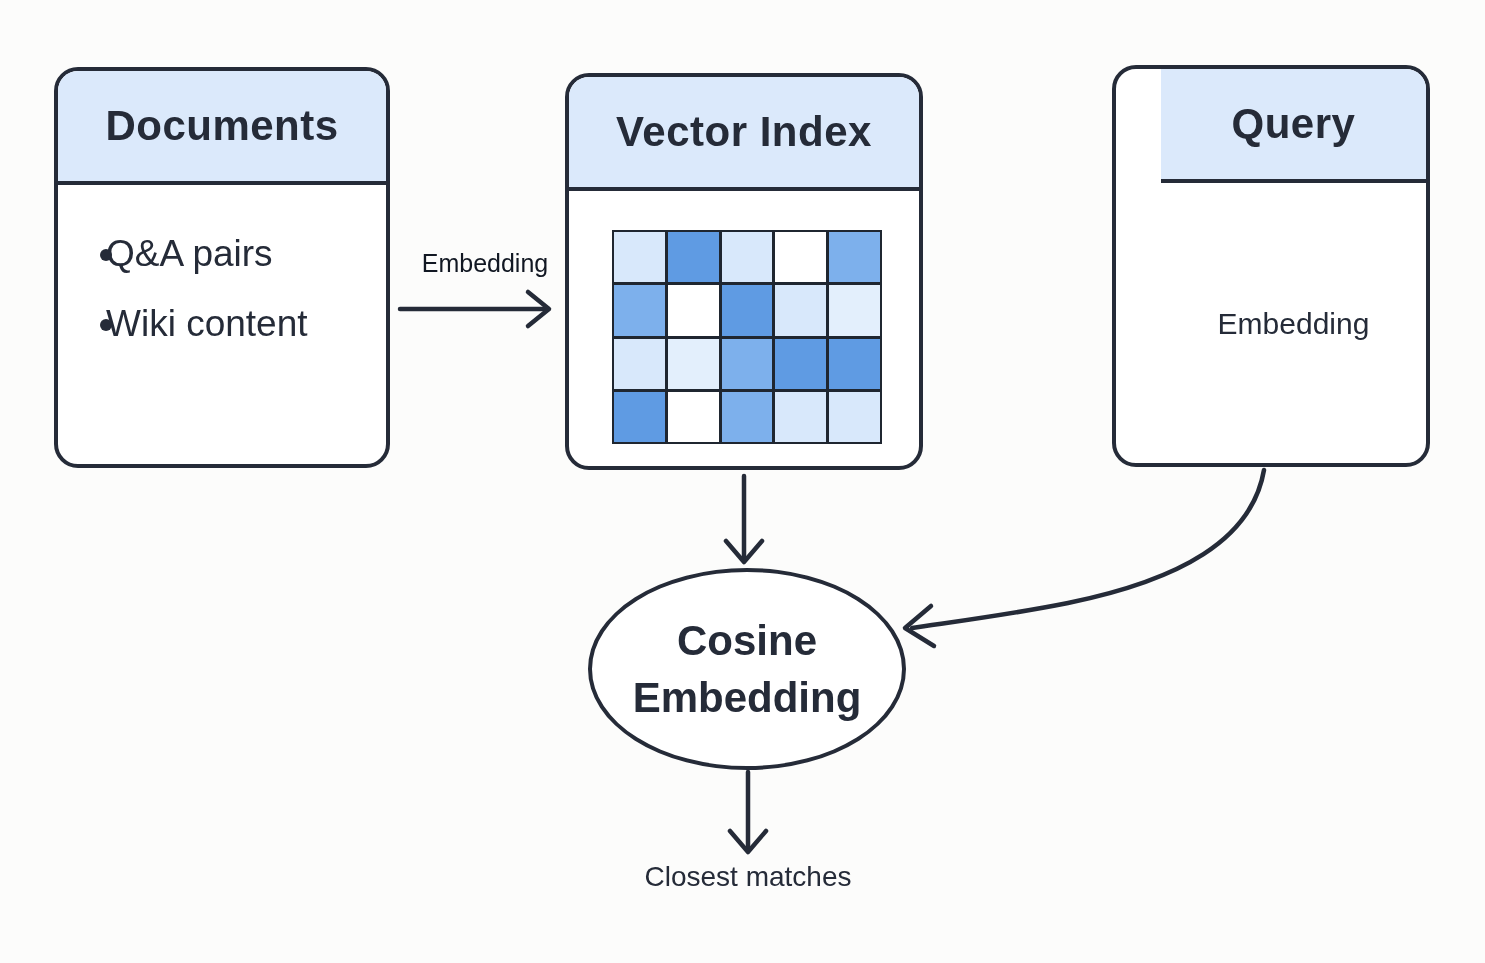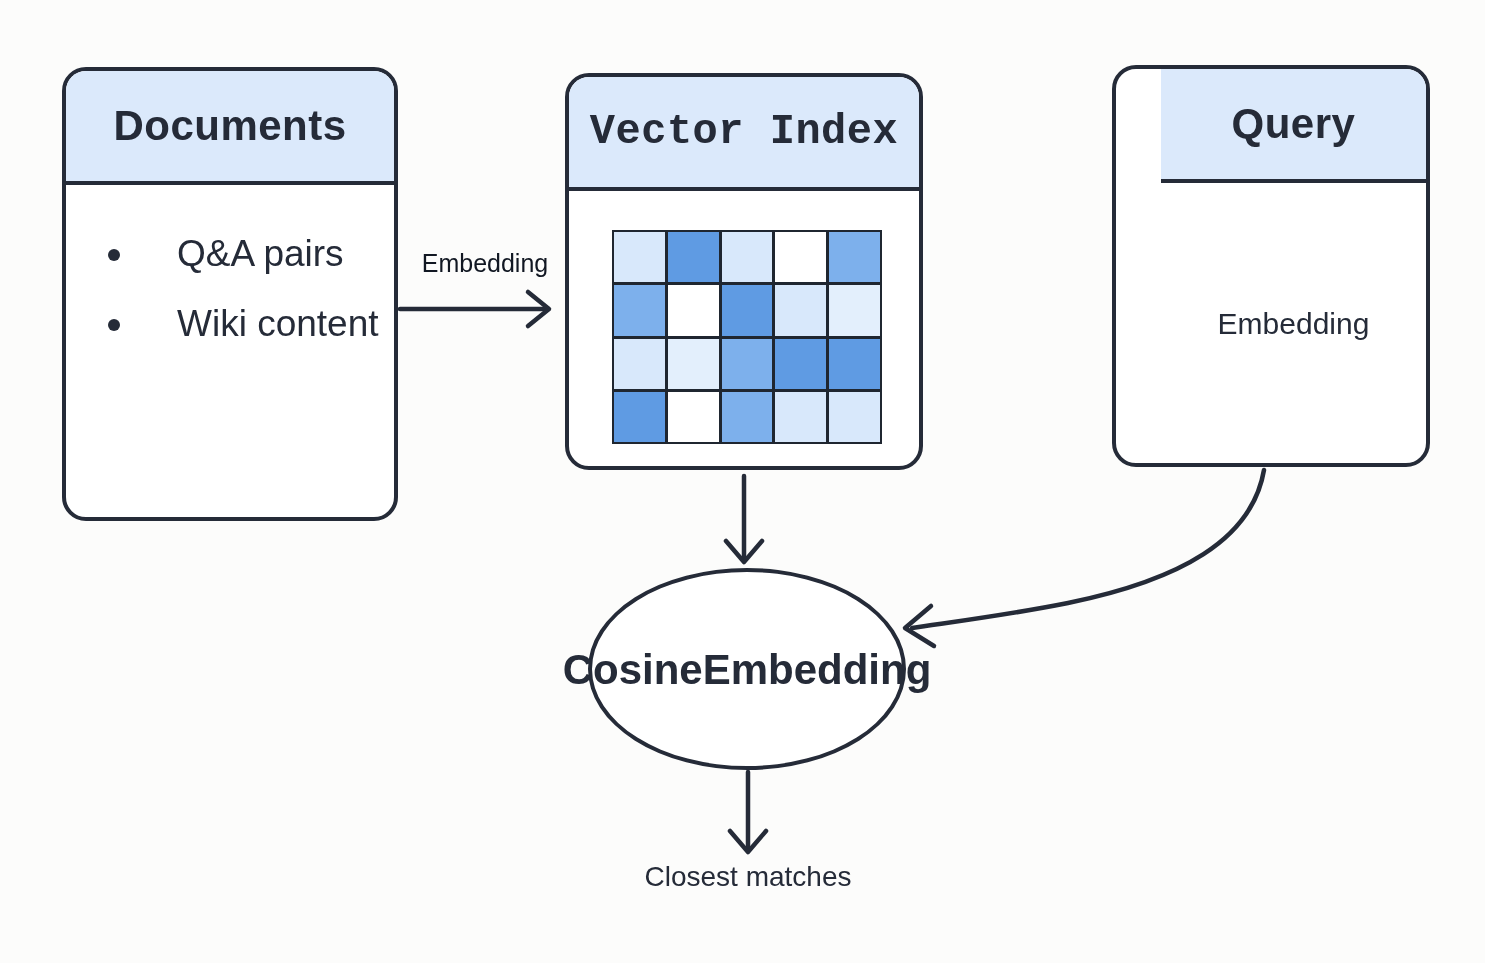--- a/index.html
+++ b/index.html
@@ -33,34 +33,34 @@
     display:flex;
     align-items:center;
     justify-content:center;
   }
   .node-title{
     font-size:42px;
     font-weight:700;
     letter-spacing:.5px;
     color:var(--ink);
   }
-  #documents-box{left:62px;top:67px;width:336px;height:454px;}
-  #vector-box{left:565px;top:73px;width:358px;height:397px;font-family:Liberation Mono, monospace;}
+  #documents-box{left:54px;top:67px;width:336px;height:401px;}
+  #vector-box{left:565px;top:73px;width:358px;height:397px;}
   #query-box{left:1112px;top:65px;width:318px;height:402px;padding-left:45px;}
 
   
   .doc-list{
     list-style:none;
     margin-top:34px;
   }
   .doc-list li{
     position:relative;
     font-size:37px;
     line-height:70px;
-    padding-left:111px;
+    padding-left:48px;
     color:var(--ink);
   }
   .doc-list li::before{
     content:"";
     position:absolute;
     left:42px;top:30px;
     width:12px;height:12px;
     border-radius:50%;
     background:var(--ink);
   }
@@ -87,21 +87,21 @@
   .query-body-text{font-size:30px;color:var(--ink);}
 
   
   .cosine-ellipse{
     position:absolute;
     left:588px;top:568px;
     width:318px;height:202px;
     background:#ffffff;
     border:4px solid var(--ink);
     border-radius:50%;
-    display:flex;flex-direction:row;
+    display:flex;flex-direction:column;
     align-items:center;justify-content:center;
     text-align:center;
   }
   .cosine-line{font-size:42px;font-weight:700;line-height:57px;color:var(--ink);}
 
   
   .edge-label{
     position:absolute;
     font-size:25px;
     color:#111722;

